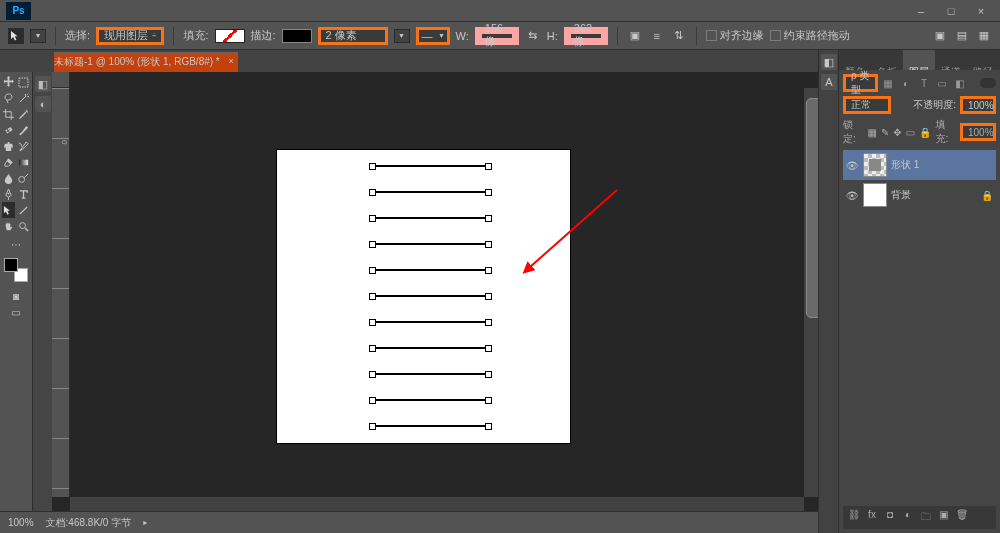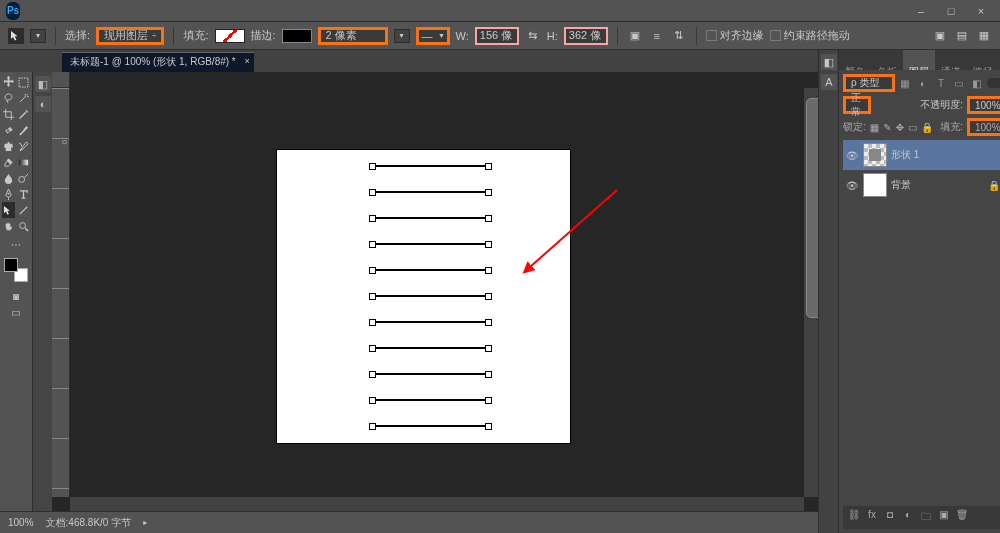--- a/index.html
+++ b/index.html
@@ -1,39 +1,39 @@
 <!DOCTYPE html>
 <html><head>
 <meta charset="utf-8">
 <style>
 * { margin:0; padding:0; box-sizing:border-box; font-family: "Microsoft YaHei", sans-serif; }
 body { width:1000px; height:533px; background:#535353; color:#c8c8c8; font-size:11px; overflow:hidden; position:relative; }
 
 
 #menubar { height:22px; background:#535353; display:flex; align-items:center; padding-left:6px; gap:2px; border-bottom:1px solid #2e2e2e;}
-#ps-logo { width:14px; height:18px; background:#001e36; color:#31a8ff; font-weight:bold; font-size:10px; display:flex; align-items:center; justify-content:center; border-radius:6px;}
+#ps-logo { width:25px; height:18px; background:#001e36; color:#31a8ff; font-weight:bold; font-size:10px; display:flex; align-items:center; justify-content:center; border-radius:0;}
 #menubar .mi { padding:2px 7px; cursor:default;}
 #winctl { margin-left:auto; display:flex; gap:8px; padding-right:8px;}
 #winctl span { width:22px; text-align:center;}
 
 
 #optbar { height:28px; background:#535353; display:flex; align-items:center; padding:0 8px; gap:6px; border-bottom:1px solid #2e2e2e;}
 .sep { width:1px; height:18px; background:#3a3a3a; margin:0 3px;}
 .swatch-fill { width:30px; height:14px; background:#fff; border:1px solid #222; position:relative;}
 .swatch-fill::after{content:"";position:absolute;left:0;top:0;right:0;bottom:0;background:linear-gradient(135deg,transparent 45%, red 45%, red 55%, transparent 55%);}
 .swatch-stroke { width:30px; height:14px; background:#000; border:1px solid #888;}
 .minidrop { width:16px; height:14px; background:#424242; border:1px solid #2a2a2a; display:flex; align-items:center; justify-content:center; font-size:8px;}
 .selbox { height:18px; background:#3a3a3a; border:3px solid #f97316; padding:0 5px; display:flex; align-items:center; gap:4px;}
-.numbox { width:44px; height:18px; background:#3a3a3a; border:2px solid #fca5a5; padding:0 3px; display:flex; align-items:center;}
+.numbox { width:44px; height:18px; background:#3a3a3a; border:7px solid #fca5a5; padding:0 3px; display:flex; align-items:center;}
 .linkicon, .align-ic { width:16px; height:16px; display:flex; align-items:center; justify-content:center; font-size:11px;}
 .cb { width:11px; height:11px; border:1px solid #7a7a7a; display:inline-block; margin-right:3px; vertical-align:-2px;}
 
 
 #doctab-row { height:22px; background:#424242; display:flex; align-items:flex-end; padding-left:54px;}
-.doctab { background:#0f172a; height:20px; padding:2px 18px 0 8px; font-size:10px; color:#c8c8c8; position:relative; border-top:1px solid #666;margin-left:8px;}
+.doctab { background:#c2410c; height:20px; padding:2px 18px 0 0; font-size:10px; color:#c8c8c8; position:relative; border-top:1px solid #666;}
 .doctab .x { position:absolute; right:4px; top:3px; font-size:9px;}
 
 
 #workspace { position:absolute; top:72px; left:0; right:182px; bottom:22px; display:flex;}
 #toolbox { width:32px; background:#535353; display:flex; flex-direction:column; align-items:center; padding-top:2px; gap:0;}
 #toolbox .trow { display:flex; gap:2px;}
 .tool { width:13px; height:16px; background:#535353; display:flex; align-items:center; justify-content:center; font-size:10px; color:#c8c8c8; cursor:pointer;}
 .tool svg { display:block; }
 .tool.active { background:#2c2c2c;}
 .fgbg { width:24px; height:24px; position:relative; margin-top:6px;}
@@ -352,32 +352,32 @@
   <div id="panel-stack">
     <div class="panel-tabs" id="ptabs">
         <span>颜色</span>
         <span>色板</span>
         <span class="active">图层</span>
         <span>通道</span>
         <span>路径</span>
       </div>
     <div class="panel-body" style="flex:1;display:flex;flex-direction:column;">
       <div class="layer-filter-row">
-        <span class="selbox" style="width:52px">
+        <span class="selbox" style="width:35px">
             <span>ρ 类型</span>
           </span>
         <span class="lf">▦</span>
         <span class="lf">◐</span>
         <span class="lf">T</span>
         <span class="lf">▭</span>
         <span class="lf">◧</span>
         <span class="switch"></span>
       </div>
       <div class="blend-row">
-        <span class="selbox" style="width:28px">
+        <span class="selbox" style="width:48px">
             <span>正常</span>
           </span>
         <span style="margin-left:auto">不透明度:</span>
         <span class="selbox" style="width:36px">
             <span>100%</span>
           </span>
       </div>
       <div class="lock-row">
         <span>锁定:</span>
         <span>▦</span>

